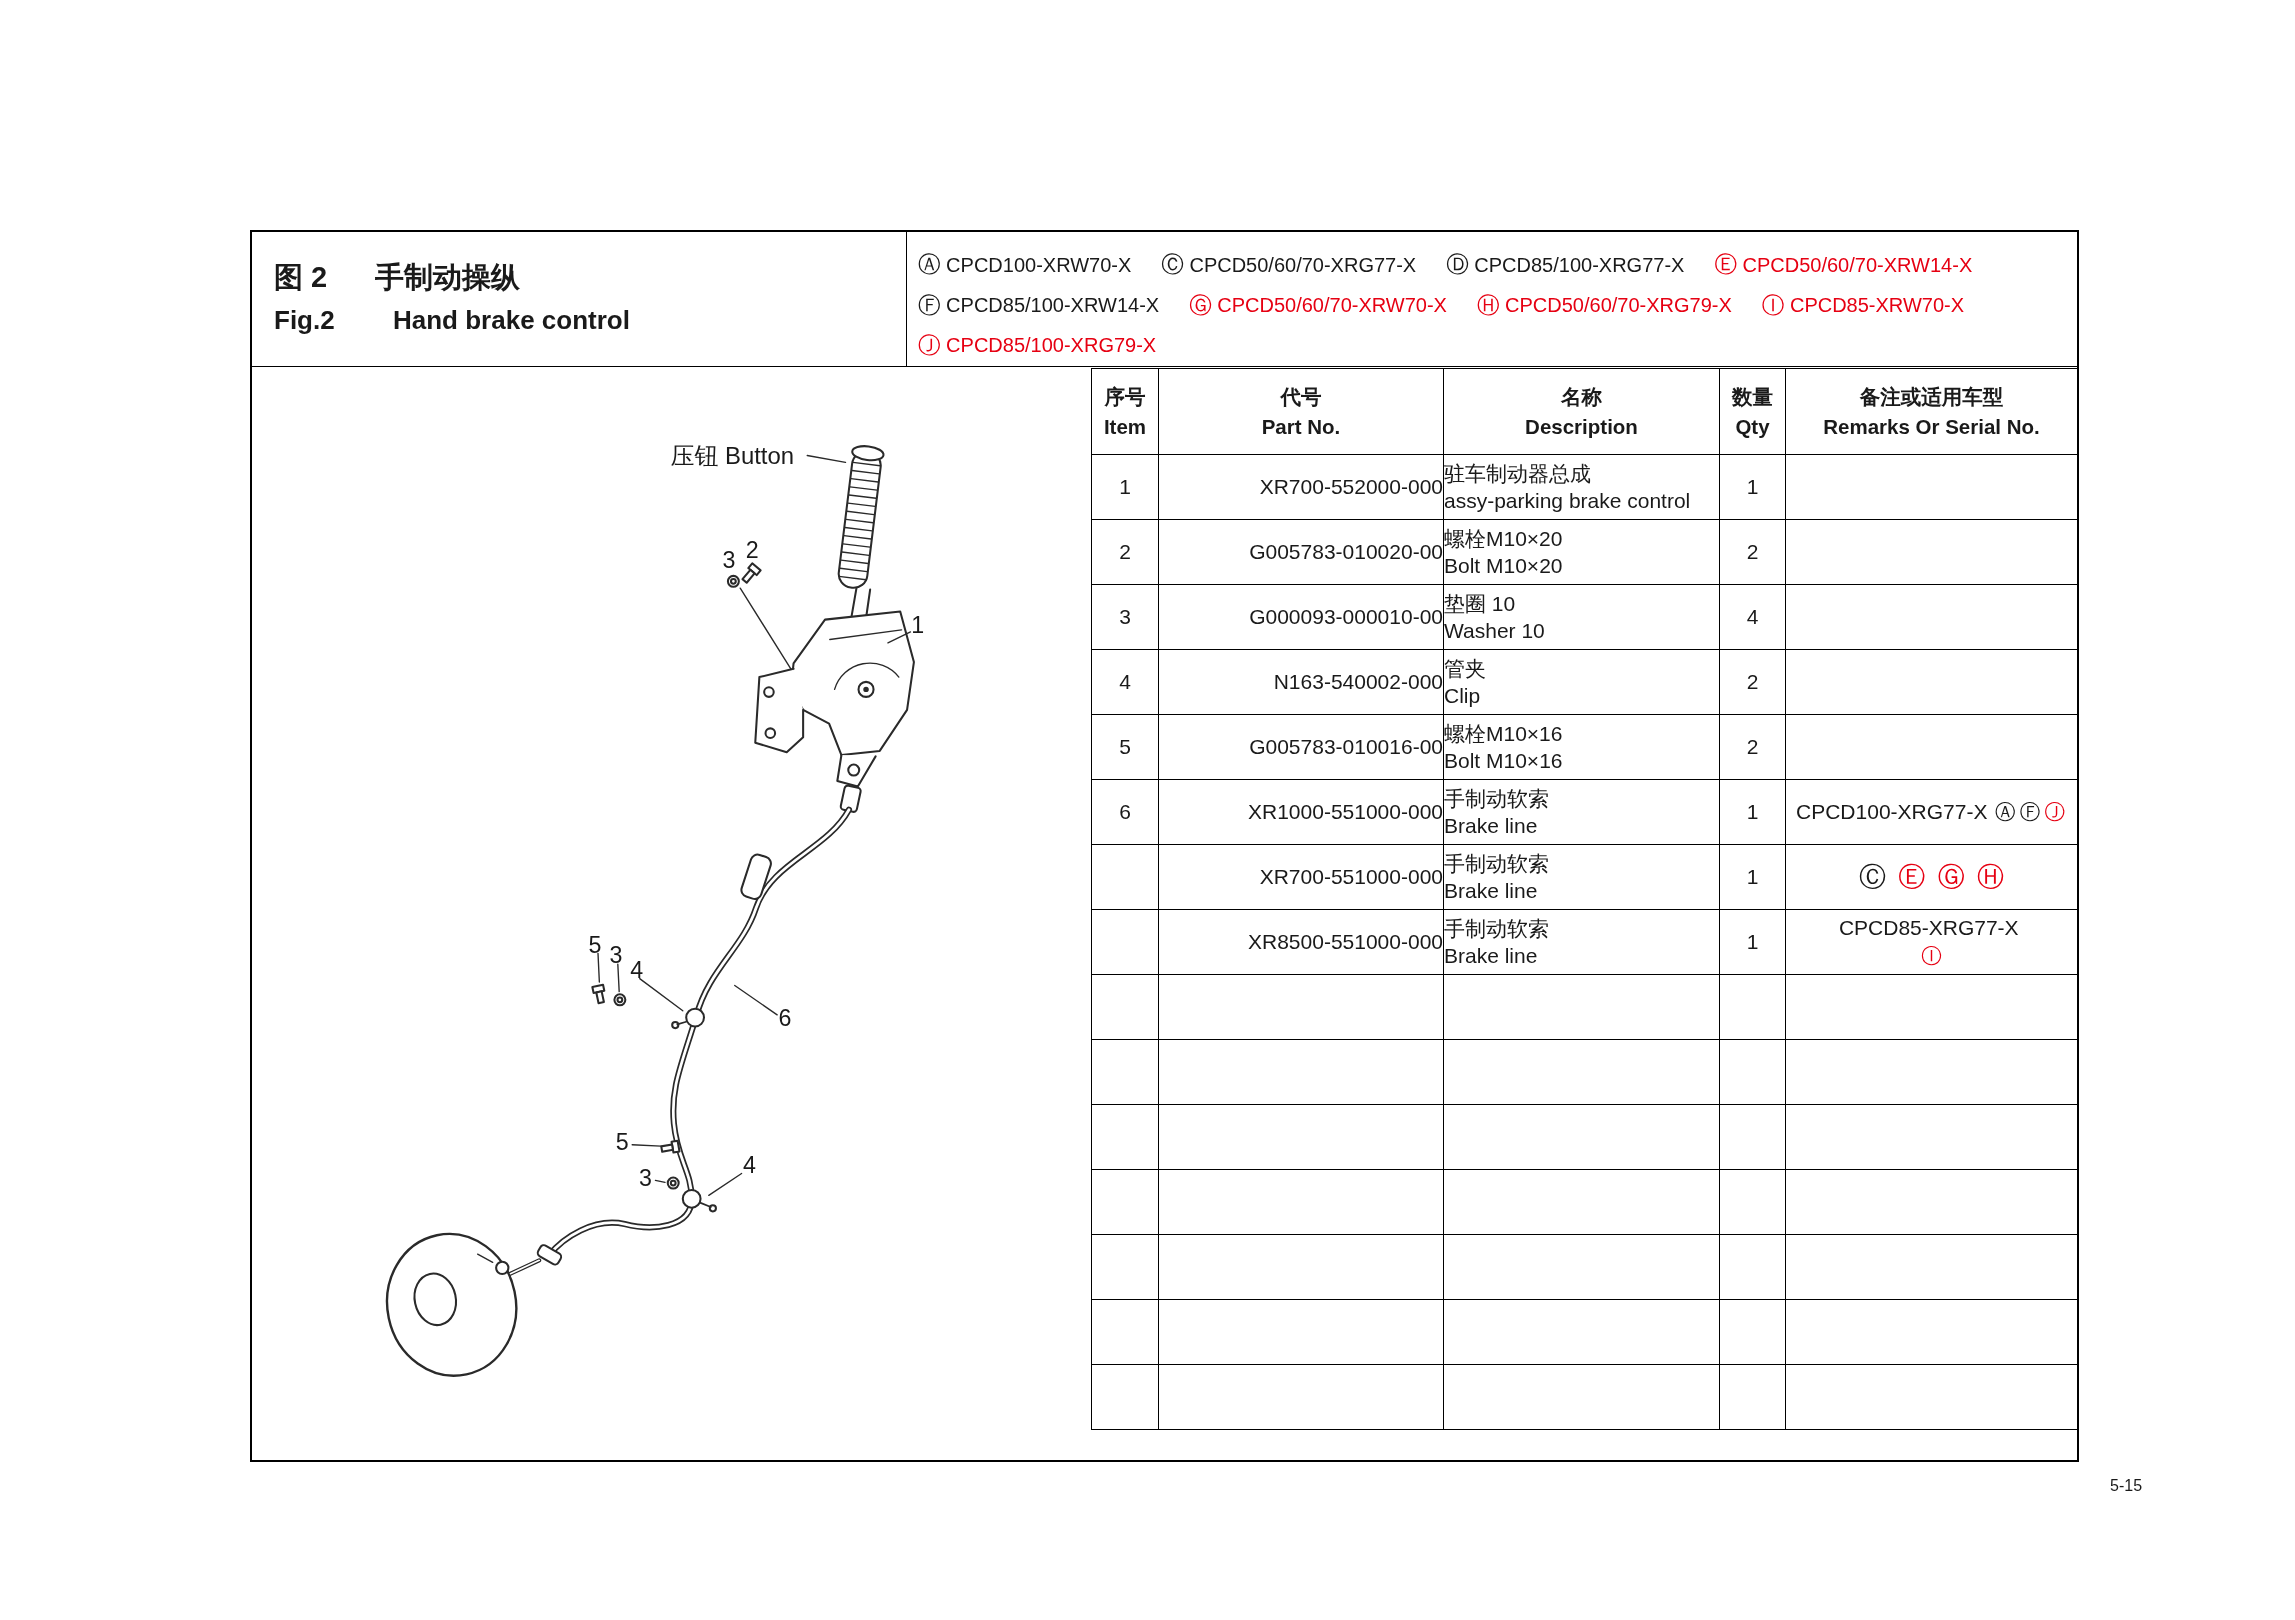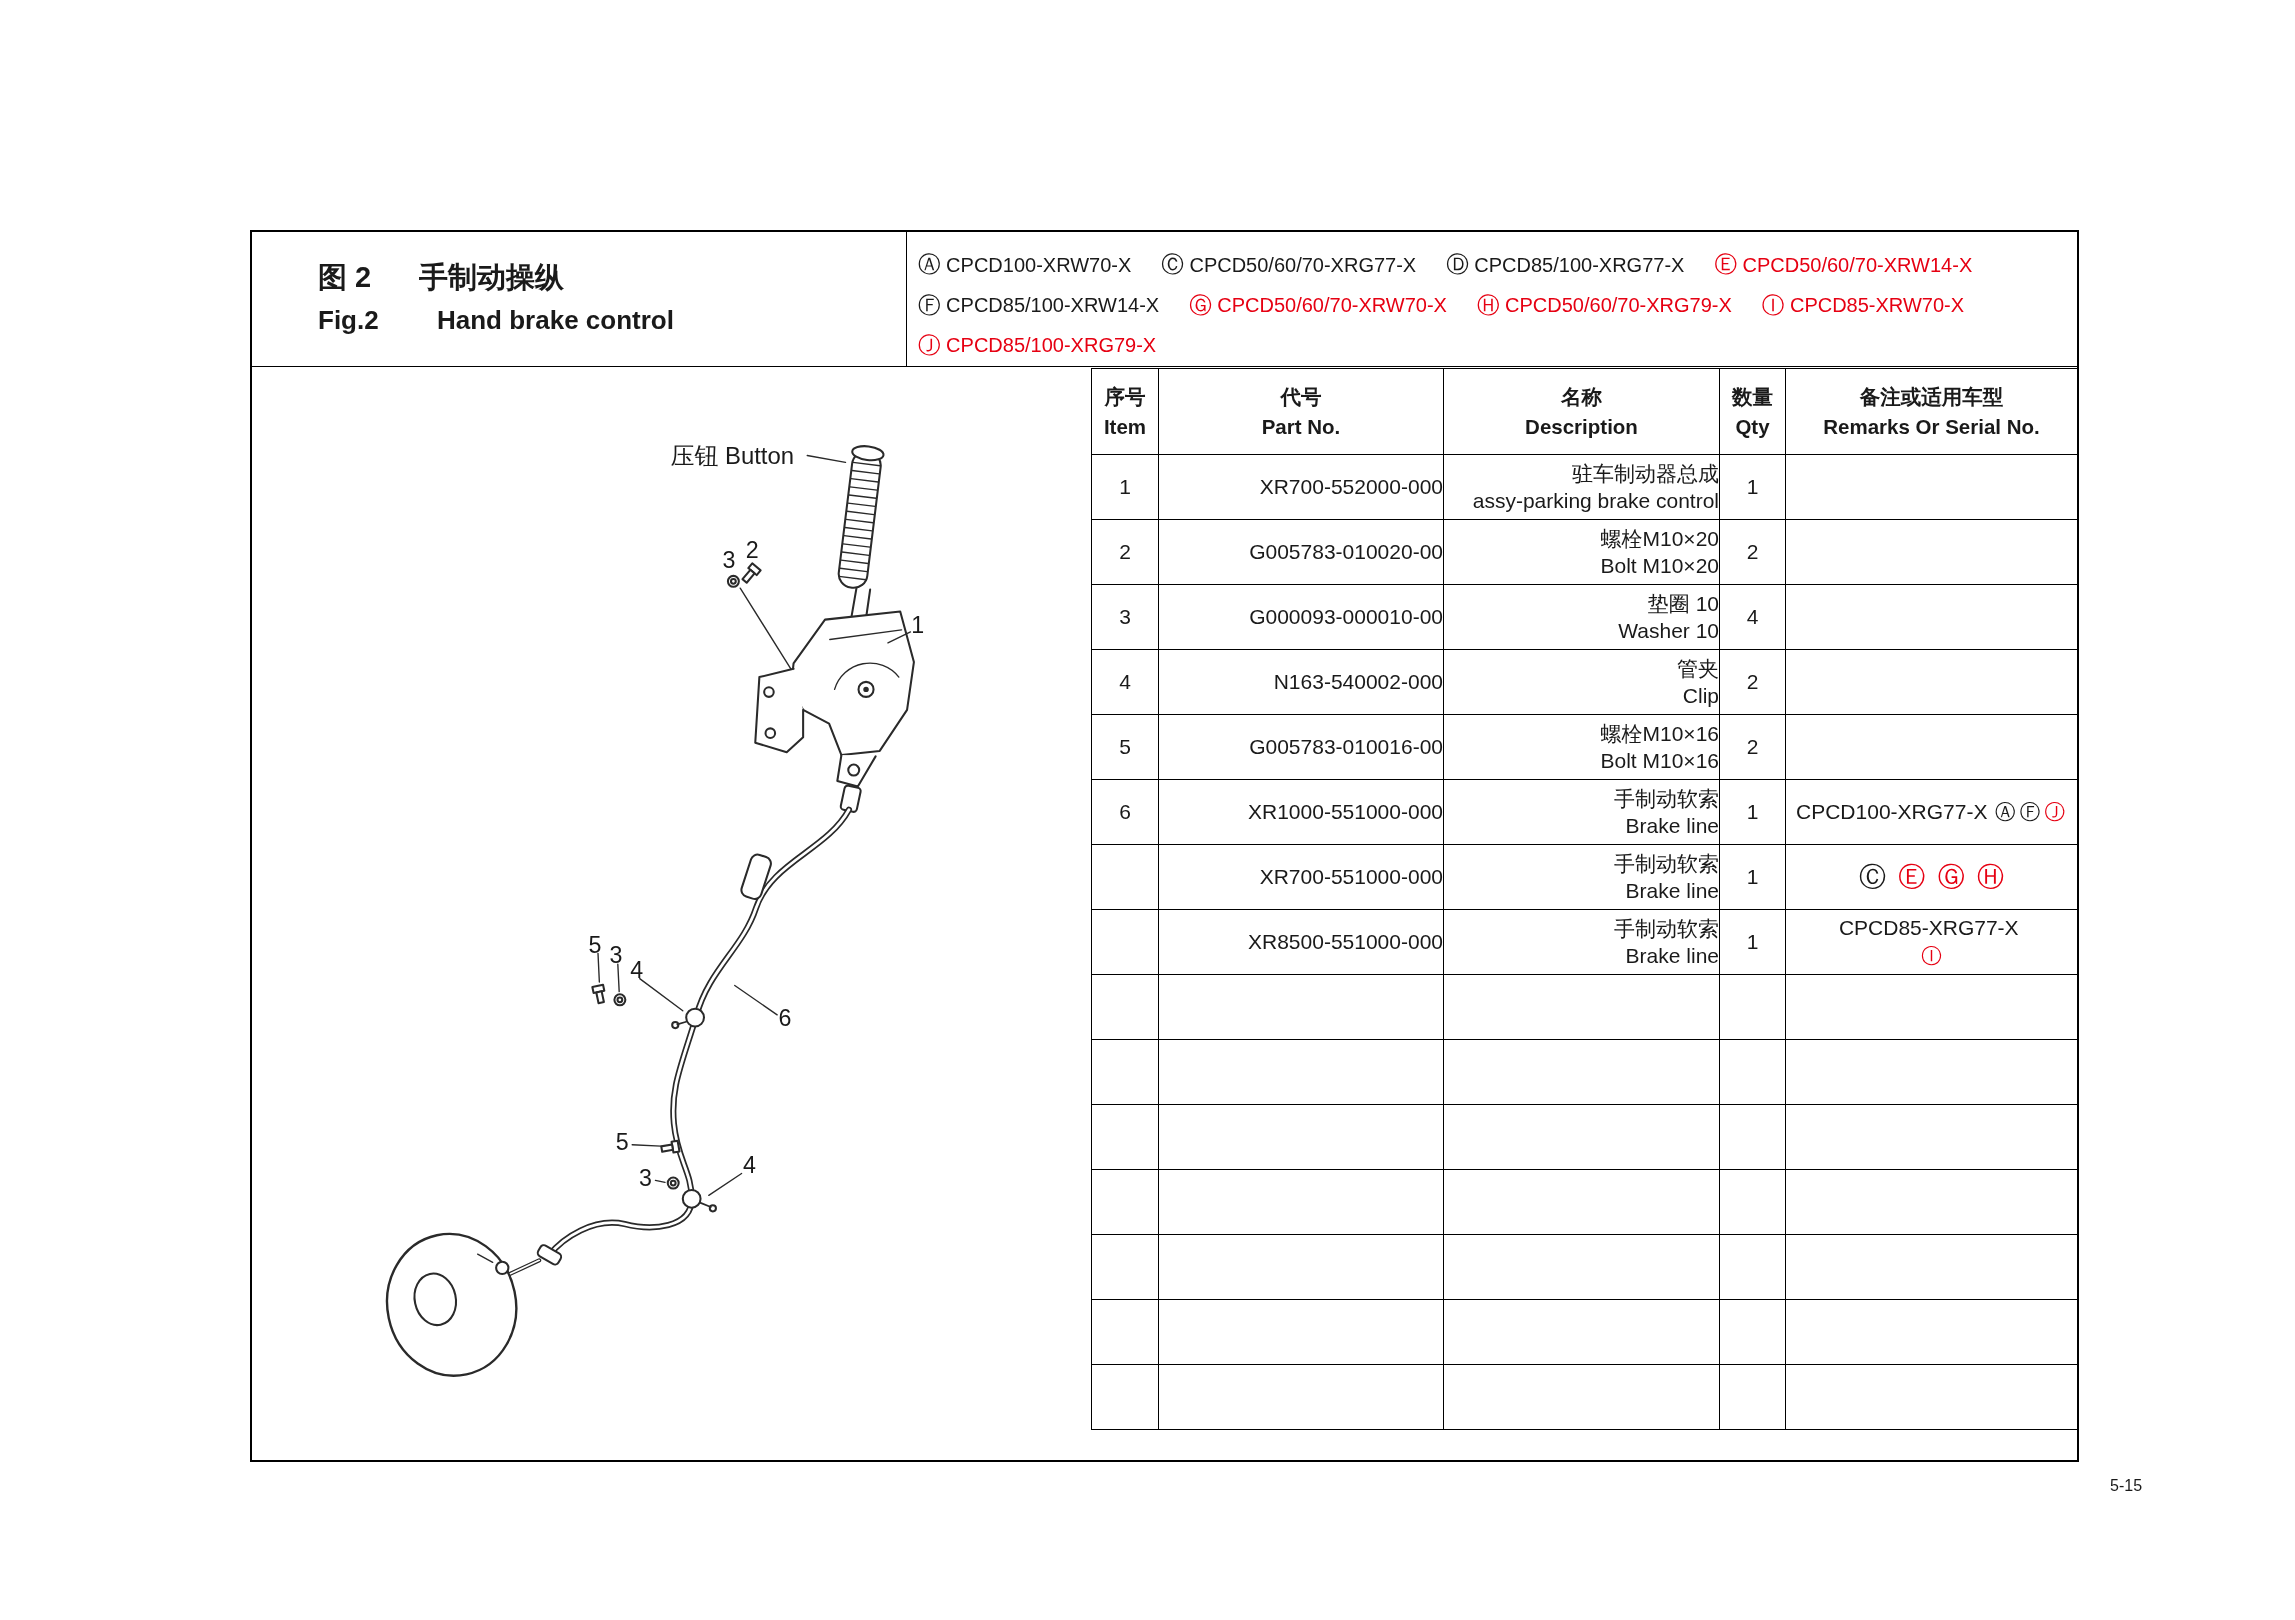--- a/index.html
+++ b/index.html
@@ -8,34 +8,34 @@
     font-family:"Liberation Sans","DejaVu Sans",sans-serif;color:#1a1a1a;
   }
   .main-box{
     position:absolute;left:250px;top:230px;width:1825px;height:1228px;
     border:2.1px solid #000;background:#fff;box-sizing:content-box;
   }
   
   .header-row{position:absolute;left:0;top:0;width:100%;height:135px;border-bottom:1.4px solid #000;display:flex;box-sizing:border-box;}
   .title-cell{width:655px;min-width:655px;border-right:1.4px solid #000;box-sizing:border-box;padding:23px 0 0 22px;}
   .title-line{display:flex;align-items:baseline;font-weight:bold;font-size:29px;line-height:1.55;}
-  .title-line .t-label{width:101px;margin-left:44px;}
+  .title-line .t-label{width:101px;}
   .title-line.en{font-size:26px;gap:18px;}
   .legend-cell{flex:1;padding:13.7px 6.8px 0 11px;display:flex;flex-direction:column;}
   .legend-row{display:flex;gap:30px;align-items:center;white-space:nowrap;height:41px;}
   .legend-item{display:flex;align-items:center;gap:5.5px;font-size:20px;}
   .legend-letter{font-size:22.6px;line-height:1;}
   
   table.parts{border-collapse:collapse;table-layout:fixed;position:absolute;left:839px;top:136px;width:986px;background:#fff;}
   table.parts th,table.parts td{border:1.4px solid #000;padding:0;vertical-align:middle;overflow:hidden;}
   table.parts thead th{height:85px;font-weight:bold;font-size:20.5px;text-align:center;line-height:1.45;}
   table.parts tbody td{height:64px;font-size:21px;}
   td.c-item,td.c-qty{text-align:center;}
   td.c-part{text-align:right;padding-left:11px;}
-  td.c-desc{text-align:right;padding-left:13.7px;font-size:20px;line-height:1.3;}
+  td.c-desc{text-align:left;padding-left:13.7px;font-size:20px;line-height:1.3;}
   td.c-remarks{text-align:center;font-size:15.7px;line-height:1.35;}
   .rm-badges .badge{font-size:20.5px;margin:0 2.1px;}
   .rm-badges.badges-large .badge{font-size:27px;margin:0 6.2px;}
   .rm-text{margin-right:5.5px;}
   
   .diagram{position:absolute;left:0;top:136px;width:839px;height:1092px;}
   .diagram text{font-family:"Liberation Sans","DejaVu Sans",sans-serif;fill:#1a1a1a;}
   .callout{font-size:34px;}
   .btn-label{font-size:35px;}
   

